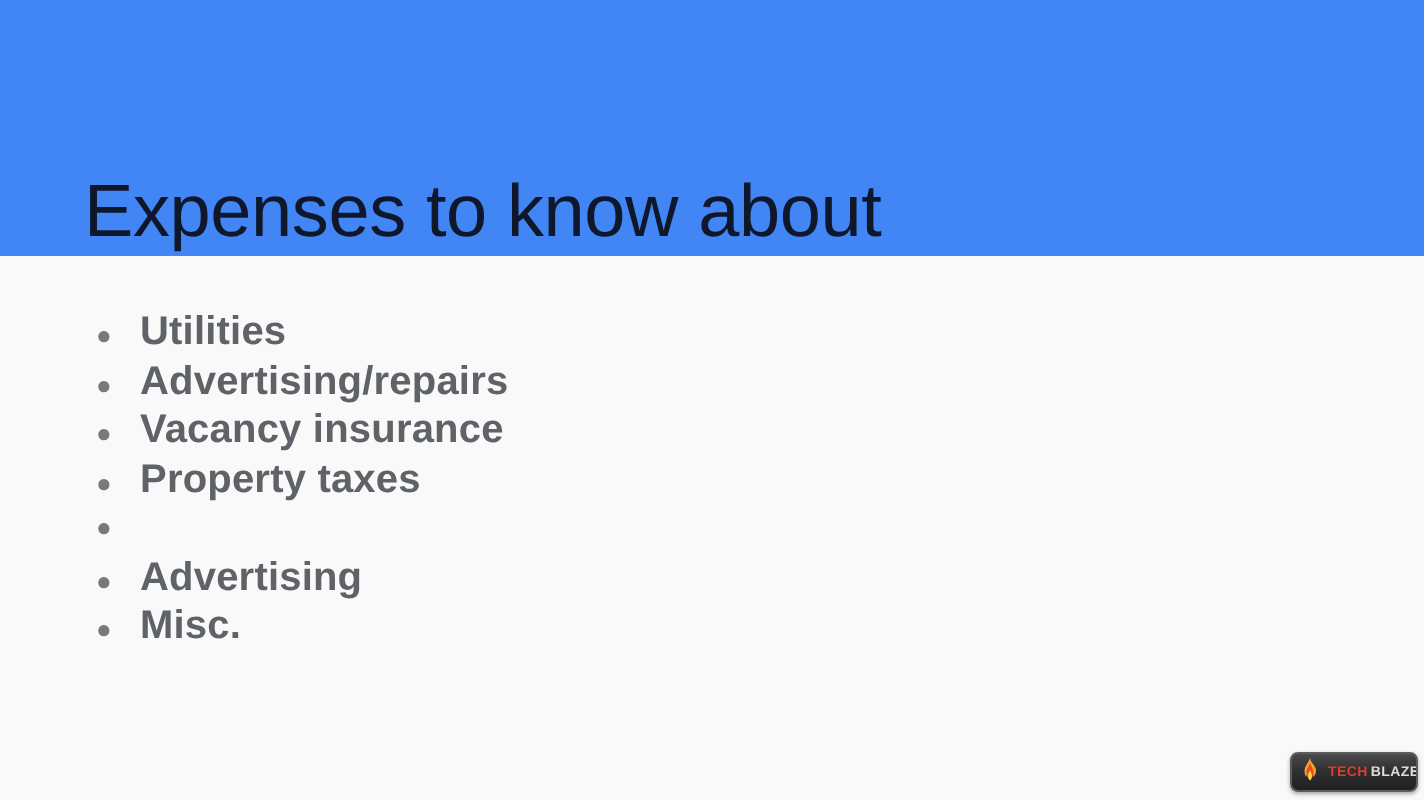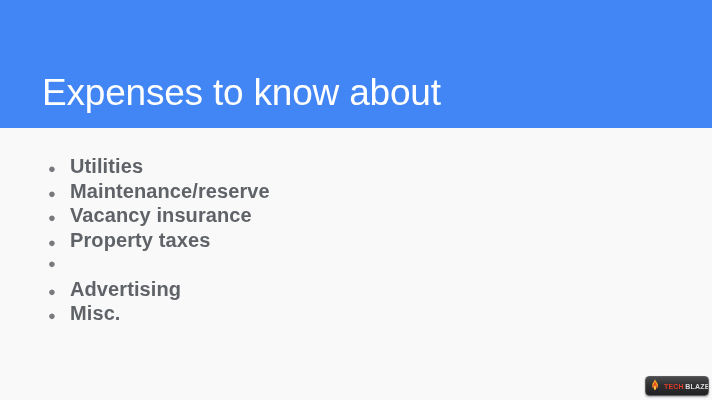--- a/index.html
+++ b/index.html
@@ -29,27 +29,27 @@
     top: 0;
     width: 712px;
     height: 128px;
     background: #4285f4;
     box-shadow: 0 1px 3px rgba(0, 0, 0, 0.28);
   }
 
   .header-title {
     position: absolute;
     left: 42px;
-    top: 71px;
+    top: 84px;
     margin: 0;
     font-size: 37px;
     font-weight: 400;
     line-height: 44px;
     letter-spacing: -0.2px;
-    color: #ffffff;
+    color: #0f172a;
     white-space: nowrap;
   }
 
   
   .body-area {
     position: absolute;
     left: 0;
     top: 128px;
     width: 712px;
     height: 272px;
@@ -150,21 +150,21 @@
   <div class="body-area">
     <ul class="bullet-list">
 
       <li class="bullet-item">
         <span class="bullet-dot">●</span>
         <span class="bullet-label">Utilities</span>
       </li>
 
       <li class="bullet-item">
         <span class="bullet-dot">●</span>
-        <span class="bullet-label">Maintenance/reserve</span>
+        <span class="bullet-label">Advertising/repairs</span>
       </li>
 
       <li class="bullet-item">
         <span class="bullet-dot">●</span>
         <span class="bullet-label">Vacancy insurance</span>
       </li>
 
       <li class="bullet-item">
         <span class="bullet-dot">●</span>
         <span class="bullet-label">Property taxes</span>

